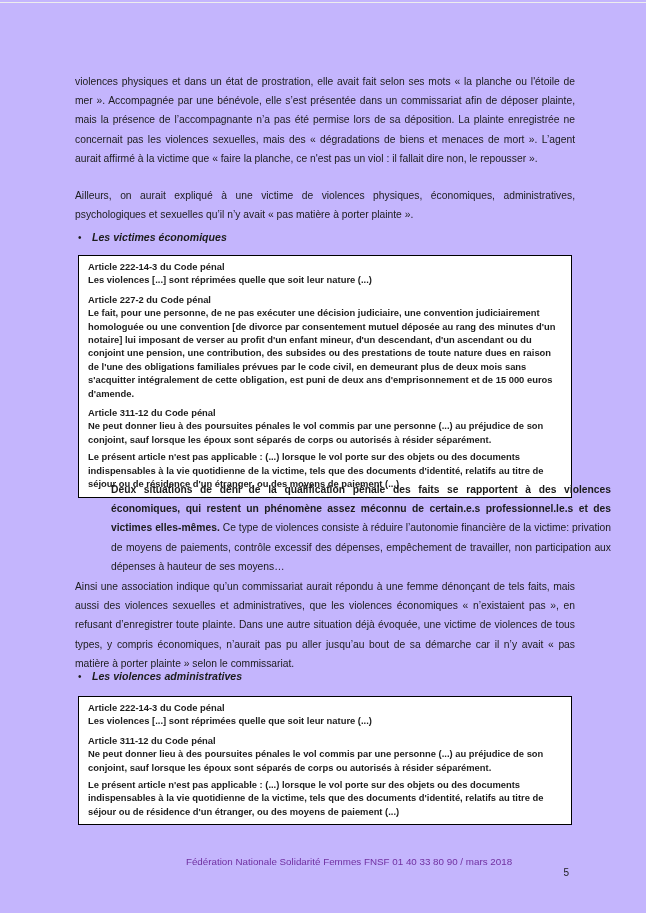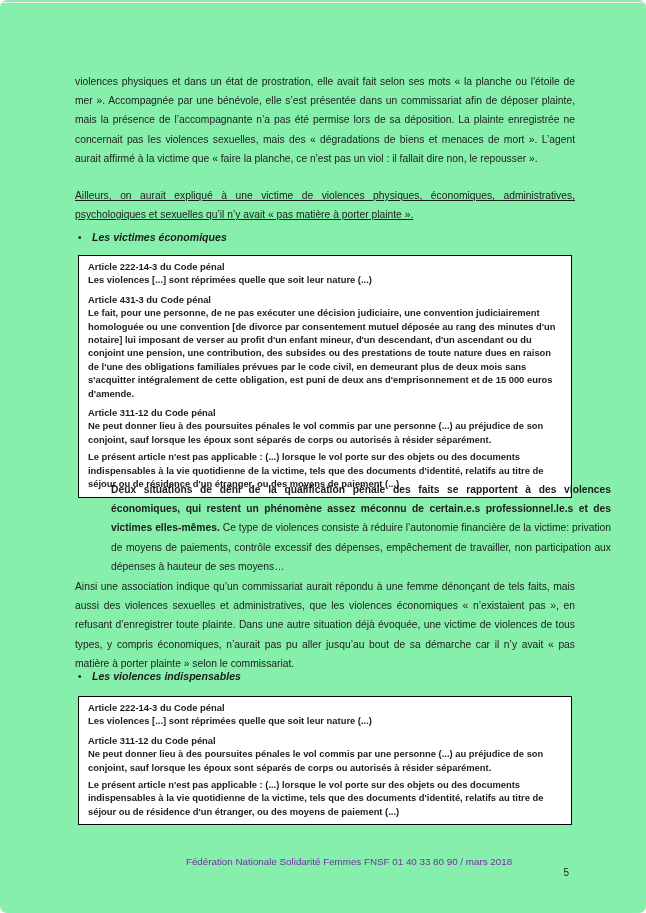--- a/index.html
+++ b/index.html
@@ -1,18 +1,18 @@
 <!DOCTYPE html>
 <html lang="fr"><head>
 <meta charset="utf-8">
 <style>
   html,body { margin:0; padding:0; background:#ffffff; }
   .page {
-    position:relative; width:646px; height:913px; background:#86efac;
-    font-family:"Liberation Sans", sans-serif; color:#1c1c1c; overflow:hidden;border-radius:7px;
+    position:relative; width:646px; height:913px; background:#c4b5fd;
+    font-family:"Liberation Sans", sans-serif; color:#1c1c1c; overflow:hidden;
   }
   .top-edge {
     position:absolute; top:2px; left:0; width:646px; height:1px; background:#ededed;
   }
   .block { position:absolute; left:75px; width:500px; }
   .para {
     font-size:10.3px; line-height:19.2px; text-align:justify; margin:0;
   }
   .para .lead-bold { font-weight:bold; }
   .bullet-row { display:flex; align-items:baseline; padding-left:3px; }
@@ -37,52 +37,52 @@
   }
 </style>
 </head>
 <body>
 
 <div class="page">
   <div class="top-edge"></div>
 
   <p class="block para" style="top:72px;">violences physiques et dans un état de prostration, elle avait fait selon ses mots « la planche ou l'étoile de mer ». Accompagnée par une bénévole, elle s’est présentée dans un commissariat afin de déposer plainte, mais la présence de l’accompagnante n’a pas été permise lors de sa déposition. La plainte enregistrée ne concernait pas les violences sexuelles, mais des « dégradations de biens et menaces de mort ». L’agent aurait affirmé à la victime que « faire la planche, ce n'est pas un viol : il fallait dire non, le repousser ».</p>
 
-  <p class="block para" style="top:186px;text-decoration:underline;">Ailleurs, on aurait expliqué à une victime de violences physiques, économiques, administratives, psychologiques et sexuelles qu’il n’y avait « pas matière à porter plainte ».</p>
+  <p class="block para" style="top:186px;">Ailleurs, on aurait expliqué à une victime de violences physiques, économiques, administratives, psychologiques et sexuelles qu’il n’y avait « pas matière à porter plainte ».</p>
 
   <div class="block bullet-row" style="top:231px;">
     <span class="bullet-dot">•</span>
     <span class="bullet-label">Les victimes économiques</span>
   </div>
 
   <div class="legal-box" style="top:255px;">
     <div class="article">
       <div class="article-title">Article 222-14-3 du Code pénal</div>
       <p class="article-para">Les violences [...] sont réprimées quelle que soit leur nature (...)</p>
     </div>
     <div class="article">
-      <div class="article-title">Article 431-3 du Code pénal</div>
+      <div class="article-title">Article 227-2 du Code pénal</div>
       <p class="article-para">Le fait, pour une personne, de ne pas exécuter une décision judiciaire, une convention judiciairement homologuée ou une convention [de divorce par consentement mutuel déposée au rang des minutes d'un notaire] lui imposant de verser au profit d'un enfant mineur, d'un descendant, d'un ascendant ou du conjoint une pension, une contribution, des subsides ou des prestations de toute nature dues en raison de l'une des obligations familiales prévues par le code civil, en demeurant plus de deux mois sans s'acquitter intégralement de cette obligation, est puni de deux ans d'emprisonnement et de 15 000 euros d'amende.</p>
     </div>
     <div class="article">
       <div class="article-title">Article 311-12 du Code pénal</div>
       <p class="article-para">Ne peut donner lieu à des poursuites pénales le vol commis par une personne (...) au préjudice de son conjoint, sauf lorsque les époux sont séparés de corps ou autorisés à résider séparément.</p>
       <p class="article-para">Le présent article n'est pas applicable : (...) lorsque le vol porte sur des objets ou des documents indispensables à la vie quotidienne de la victime, tels que des documents d'identité, relatifs au titre de séjour ou de résidence d'un étranger, ou des moyens de paiement (...)</p>
     </div>
   </div>
 
   <p class="block para" style="top:480px;margin-left:36px;">
     <span class="lead-bold">Deux situations de déni de la qualification pénale des faits se rapportent à des violences économiques, qui restent un phénomène assez méconnu de certain.e.s professionnel.le.s et des victimes elles-mêmes.</span><span> Ce type de violences consiste à réduire l’autonomie financière de la victime: privation de moyens de paiements, contrôle excessif des dépenses, empêchement de travailler, non participation aux dépenses à hauteur de ses moyens…</span>
   </p>
 
   <p class="block para" style="top:577px;">Ainsi une association indique qu’un commissariat aurait répondu à une femme dénonçant de tels faits, mais aussi des violences sexuelles et administratives, que les violences économiques « n’existaient pas », en refusant d’enregistrer toute plainte. Dans une autre situation déjà évoquée, une victime de violences de tous types, y compris économiques, n’aurait pas pu aller jusqu’au bout de sa démarche car il n’y avait « pas matière à porter plainte » selon le commissariat.</p>
 
   <div class="block bullet-row" style="top:670px;">
     <span class="bullet-dot">•</span>
-    <span class="bullet-label">Les violences indispensables</span>
+    <span class="bullet-label">Les violences administratives</span>
   </div>
 
   <div class="legal-box" style="top:696px;">
     <div class="article">
       <div class="article-title">Article 222-14-3 du Code pénal</div>
       <p class="article-para">Les violences [...] sont réprimées quelle que soit leur nature (...)</p>
     </div>
     <div class="article">
       <div class="article-title">Article 311-12 du Code pénal</div>
       <p class="article-para">Ne peut donner lieu à des poursuites pénales le vol commis par une personne (...) au préjudice de son conjoint, sauf lorsque les époux sont séparés de corps ou autorisés à résider séparément.</p>

